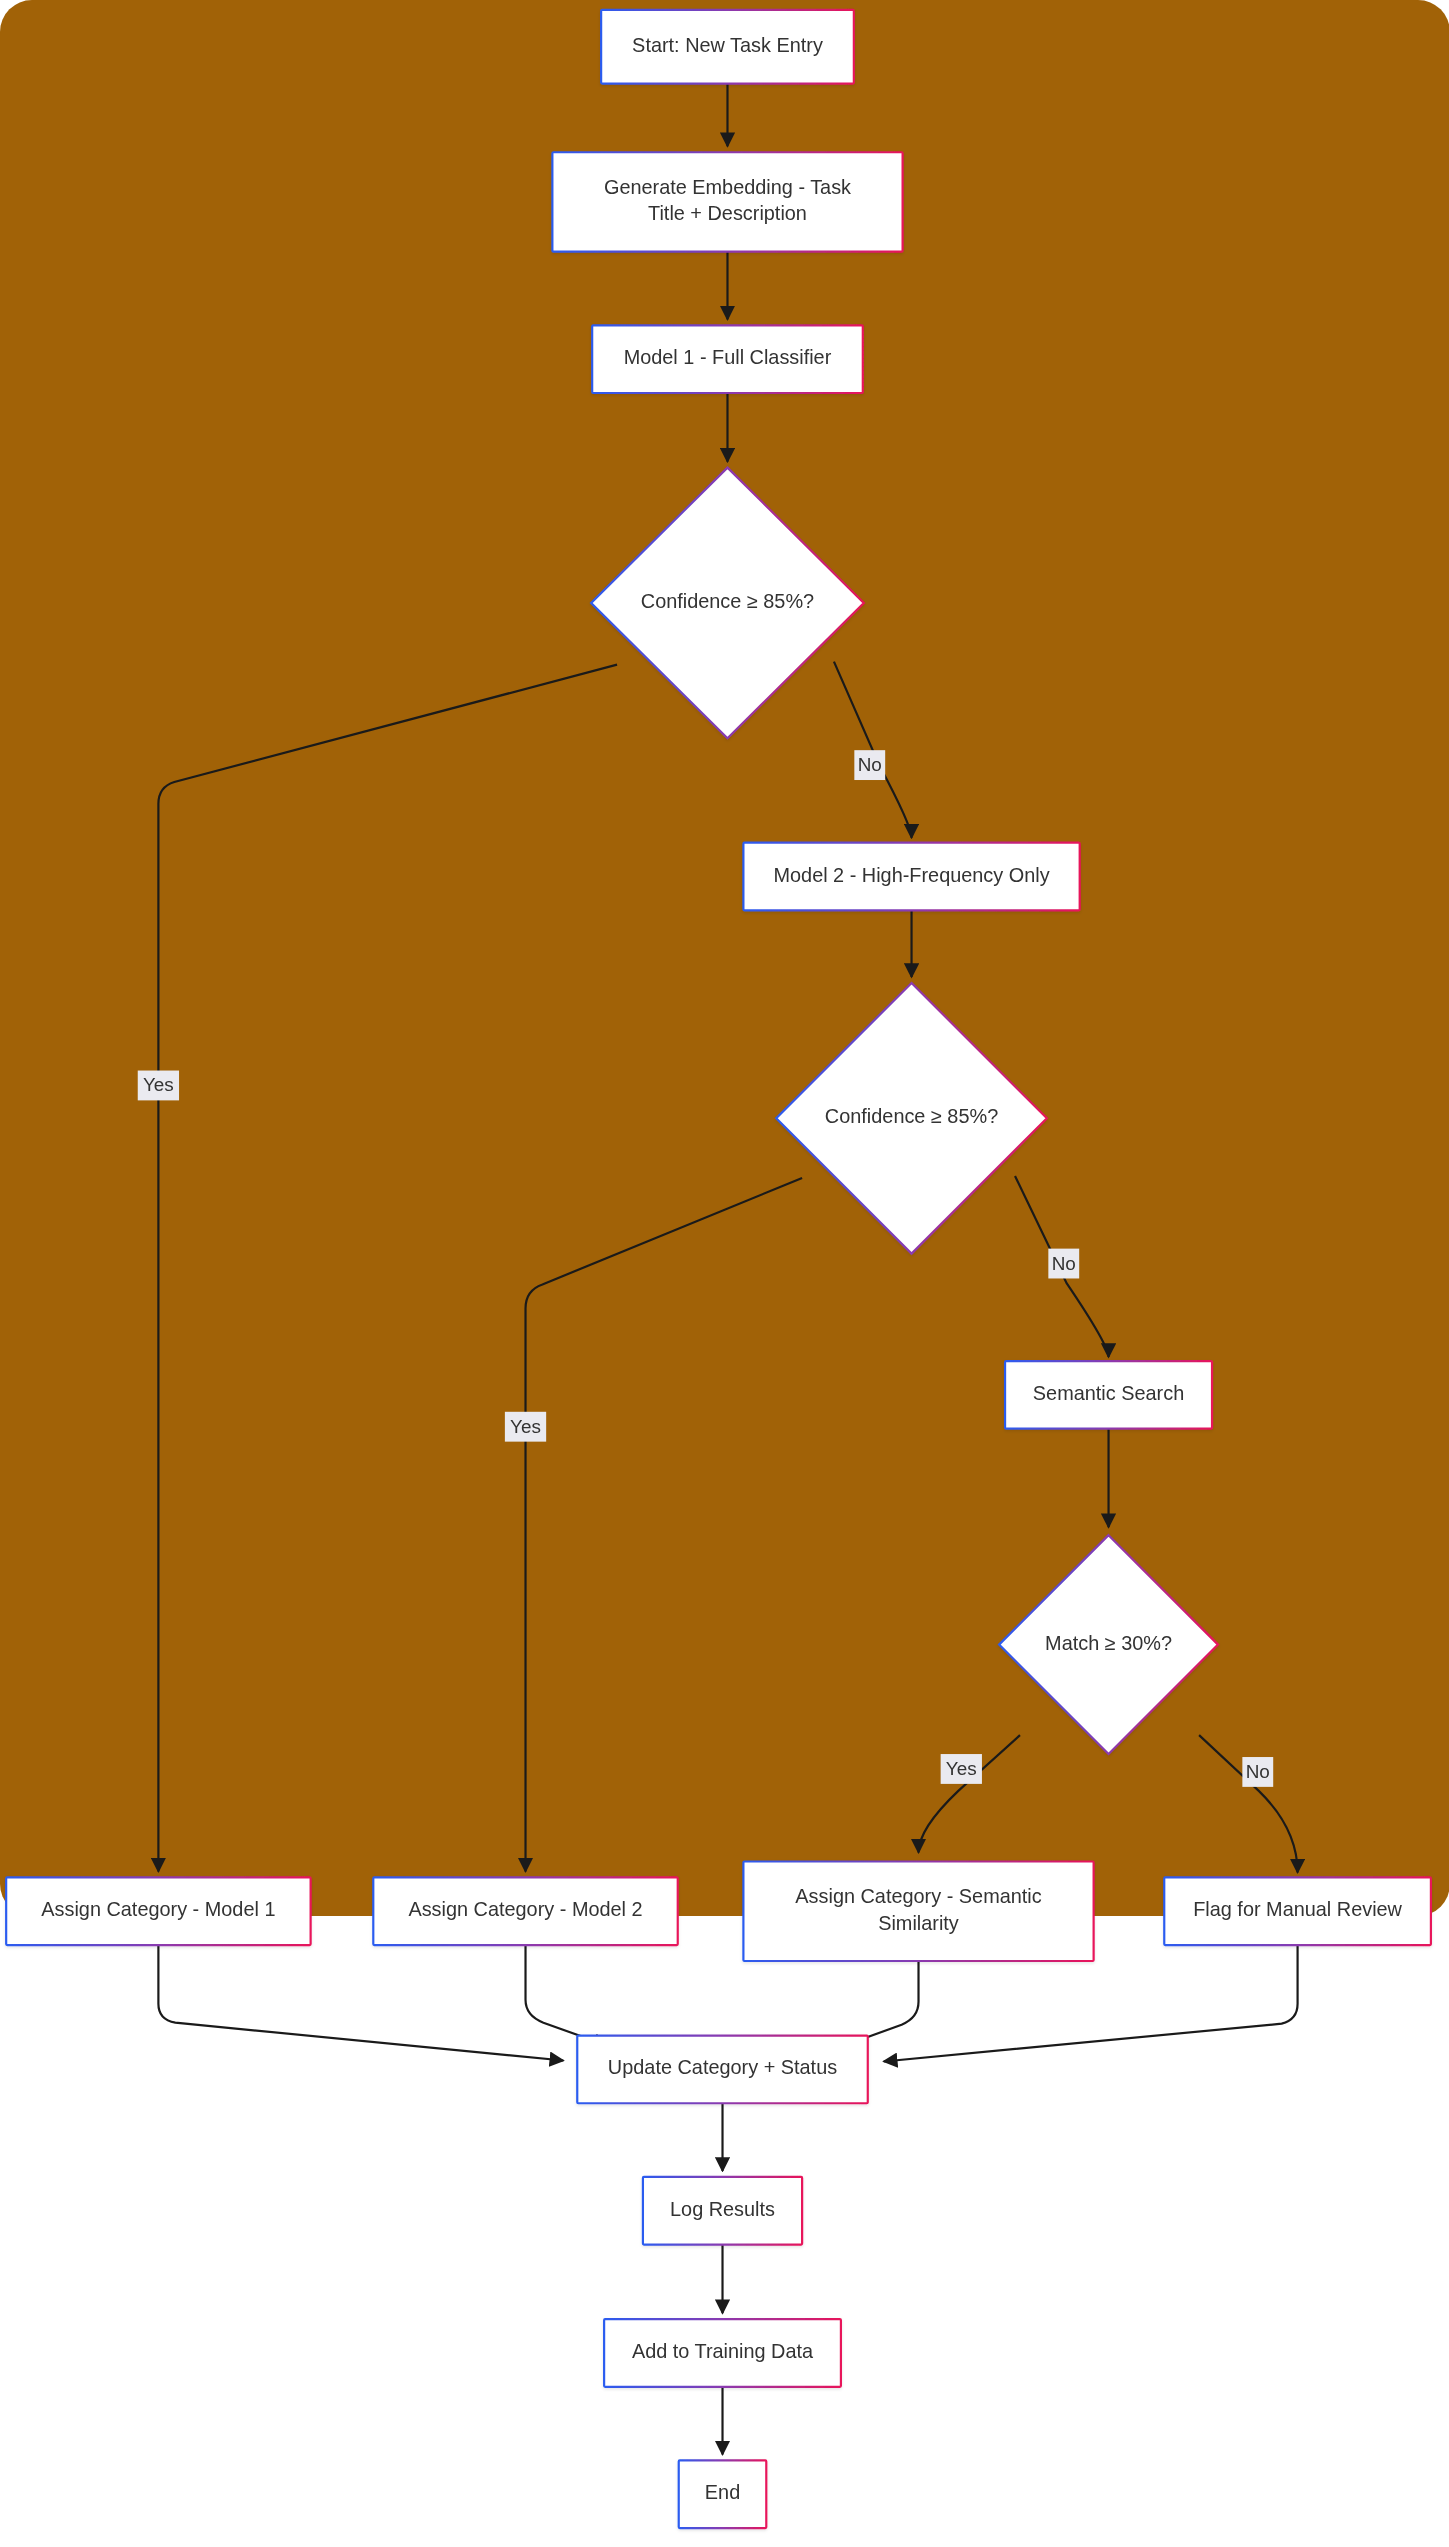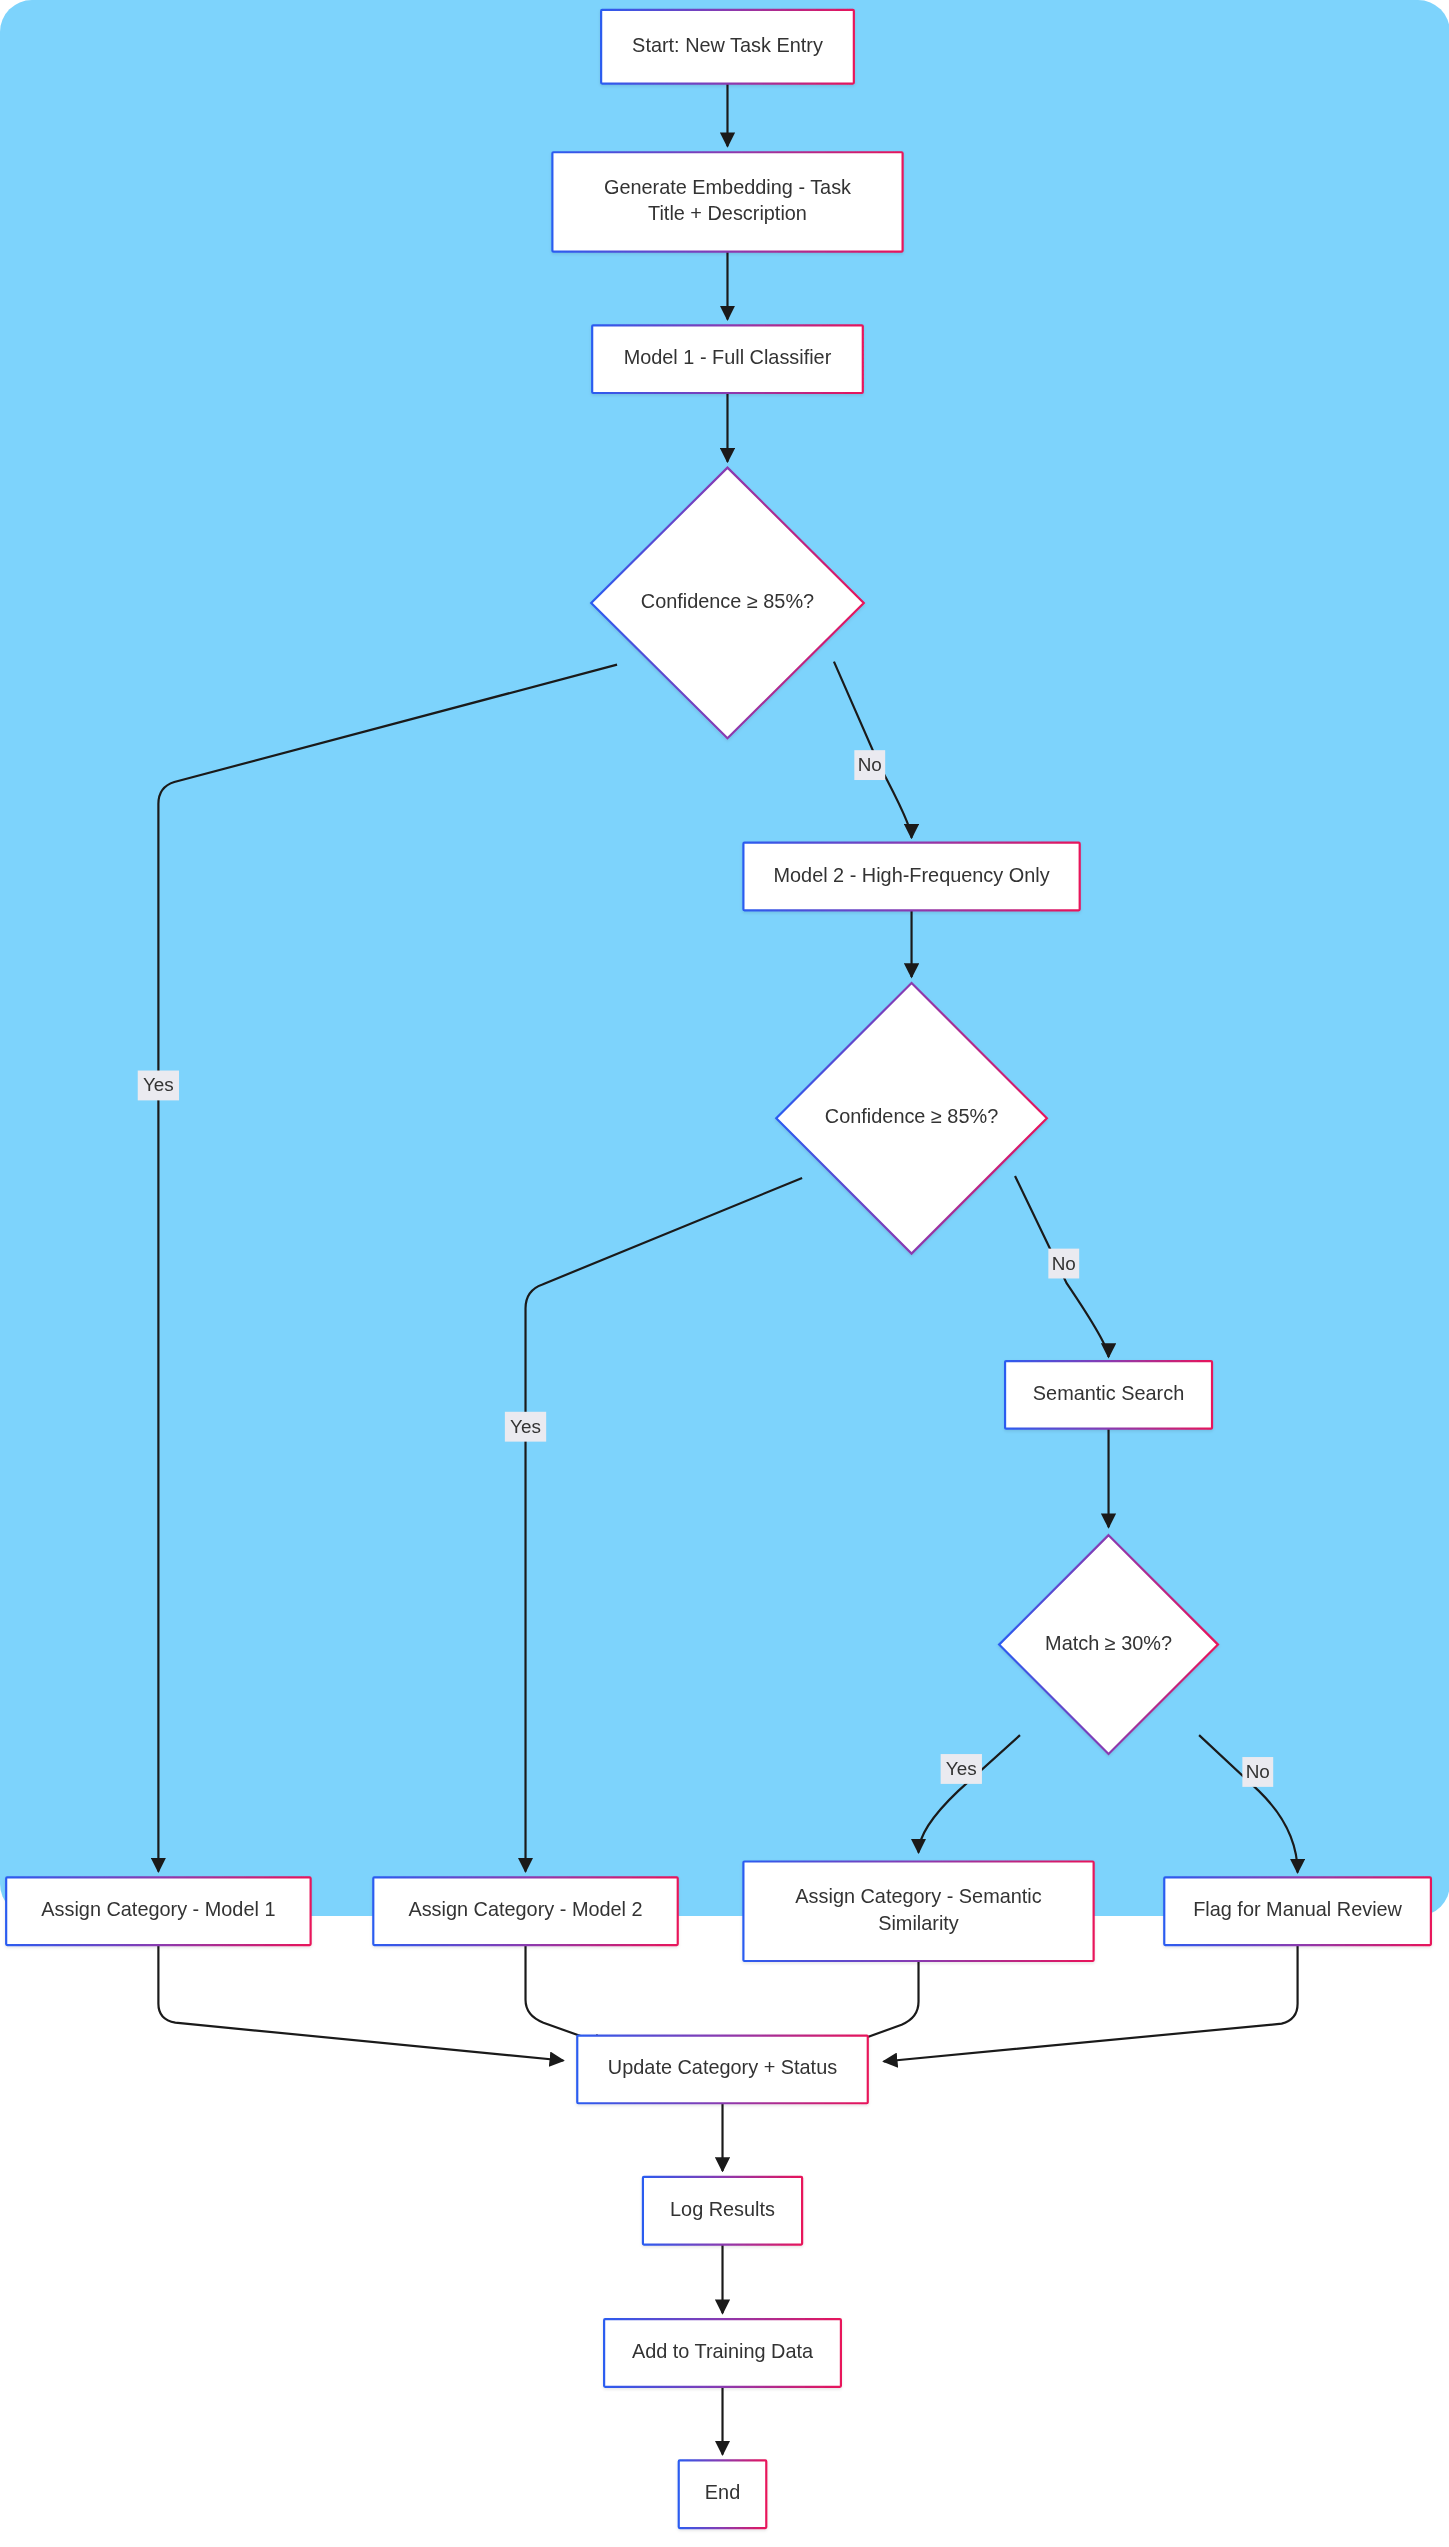--- a/index.html
+++ b/index.html
@@ -10,21 +10,21 @@
   body {
     width: 1450px;
     height: 2547px;
     font-family: "Liberation Sans", sans-serif;
     overflow: hidden;
   }
   #flowchart-root {
     position: relative;
     width: 1450px;
     height: 1916px;
-    background: #7dd3fc;
+    background: #a16207;
     border-radius: 32px;
   }
   svg#flow-svg {
     position: absolute;
     top: 0;
     left: 0;
     width: 1450px;
     height: 2547px;
   }
   .node-shape {

